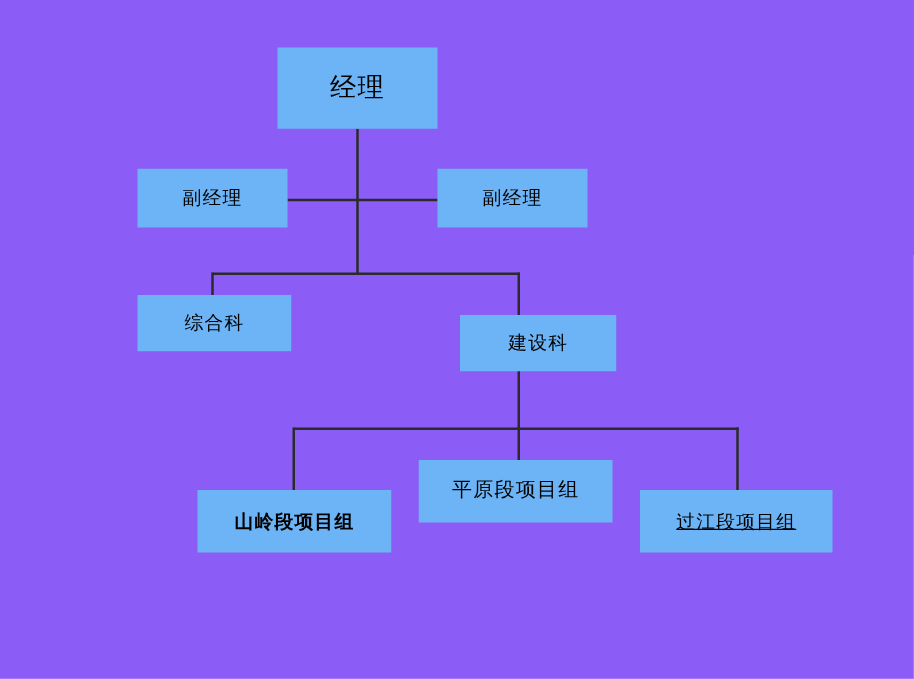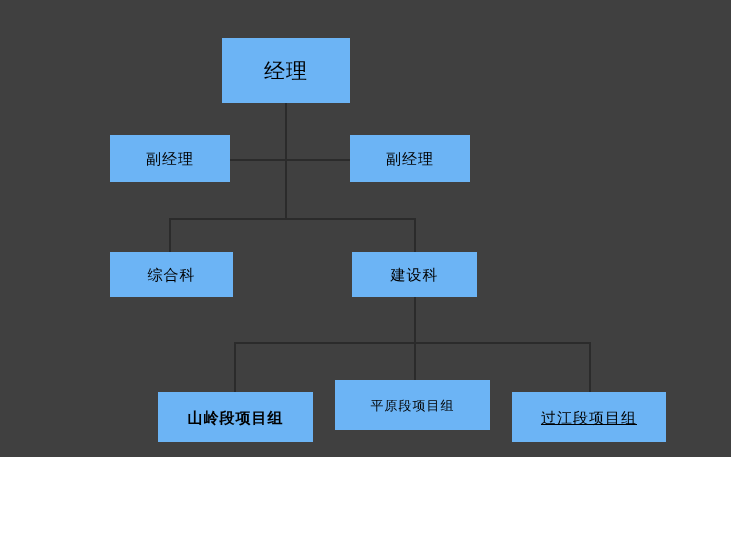--- a/index.html
+++ b/index.html
@@ -9,22 +9,22 @@
   body {
     width: 731px;
     height: 543px;
     background: #ffffff;
     font-family: "Liberation Sans", "DejaVu Sans", sans-serif;
     overflow: hidden;
   }
   #chart-canvas {
     position: relative;
     width: 731px;
-    height: 457px;
-    background: #404040;
+    height: 543px;
+    background: #8b5cf6;
     text-align: center;
   }
   .node-box {
     position: absolute;
     box-sizing: border-box;
     background: #6CB4F5;
     display: flex;
     align-items: center;
     justify-content: center;
     color: #000000;
@@ -55,47 +55,47 @@
   #node-deputy-right {
     left: 350px;
     top: 135px;
     width: 120px;
     height: 47px;
     font-size: 15px;
   }
   
   #node-general-affairs {
     left: 110px;
-    top: 252px;
+    top: 236px;
     width: 123px;
     height: 45px;
     font-size: 15px;
   }
   #node-construction {
-    left: 352px;
+    left: 368px;
     top: 252px;
     width: 125px;
     height: 45px;
     font-size: 15px;
   }
   
   #node-team-mountain {
     left: 158px;
     top: 392px;
     width: 155px;
     height: 50px;
     font-size: 15px;
     font-weight: bold;
   }
   #node-team-plain {
     left: 335px;
-    top: 380px;
+    top: 368px;
     width: 155px;
     height: 50px;
-    font-size: 13px;
+    font-size: 16px;
   }
   #node-team-river {
     left: 512px;
     top: 392px;
     width: 154px;
     height: 50px;
     font-size: 15px;
     text-decoration: underline;
   }
   

